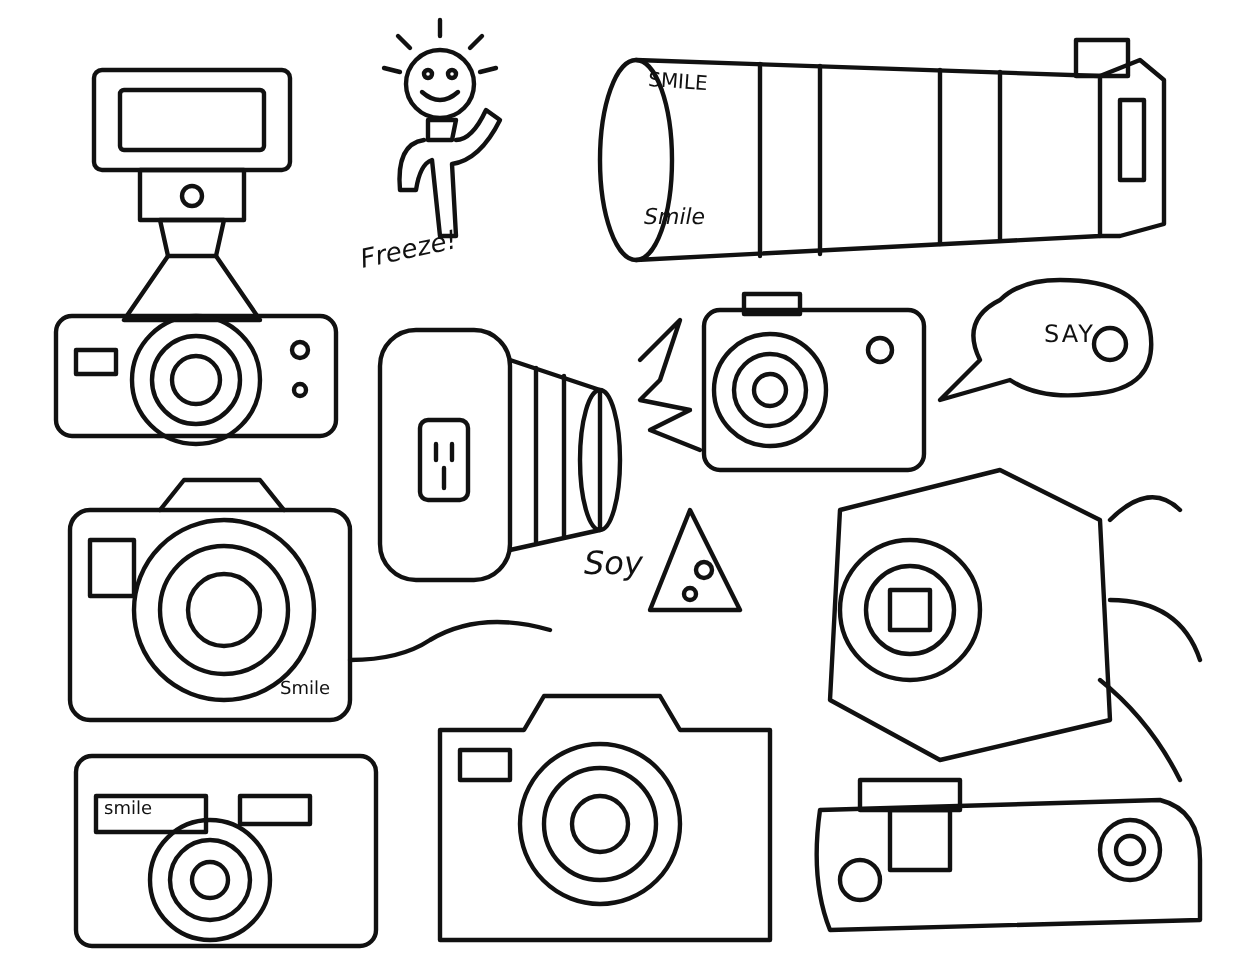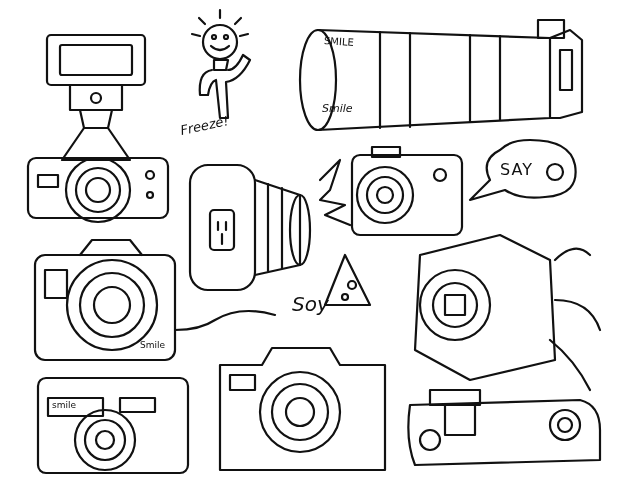--- a/index.html
+++ b/index.html
@@ -119,17 +119,17 @@
     <rect x="445" y="405" width="30" height="30"></rect>
     <circle cx="430" cy="440" r="10"></circle>
     <circle cx="565" cy="425" r="15"></circle>
     <circle cx="565" cy="425" r="7"></circle>
   </g>
 </svg>
 
 <span class="lbl" style="left:180px;top:118px;font-size:13px;font-style:italic;transform:rotate(-12deg)">Freeze!</span>
 <span class="lbl" style="left:324px;top:36px;font-size:10px;transform:rotate(4deg)">SMILE</span>
 <span class="lbl" style="left:322px;top:102px;font-size:11px;font-style:italic">Smile</span>
-<span class="lbl" style="left:500px;top:160px;font-size:16px;letter-spacing:1px">SAY</span>
-<span class="lbl" style="left:292px;top:292px;font-size:20px;font-style:italic">Soy</span>
+<span class="lbl" style="left:522px;top:160px;font-size:12px;letter-spacing:1px">SAY</span>
+<span class="lbl" style="left:292px;top:272px;font-size:16px;font-style:italic">Soy</span>
 <span class="lbl" style="left:140px;top:340px;font-size:9px">Smile</span>
 <span class="lbl" style="left:52px;top:400px;font-size:9px">smile</span>
 </div>
 
 </body></html>

